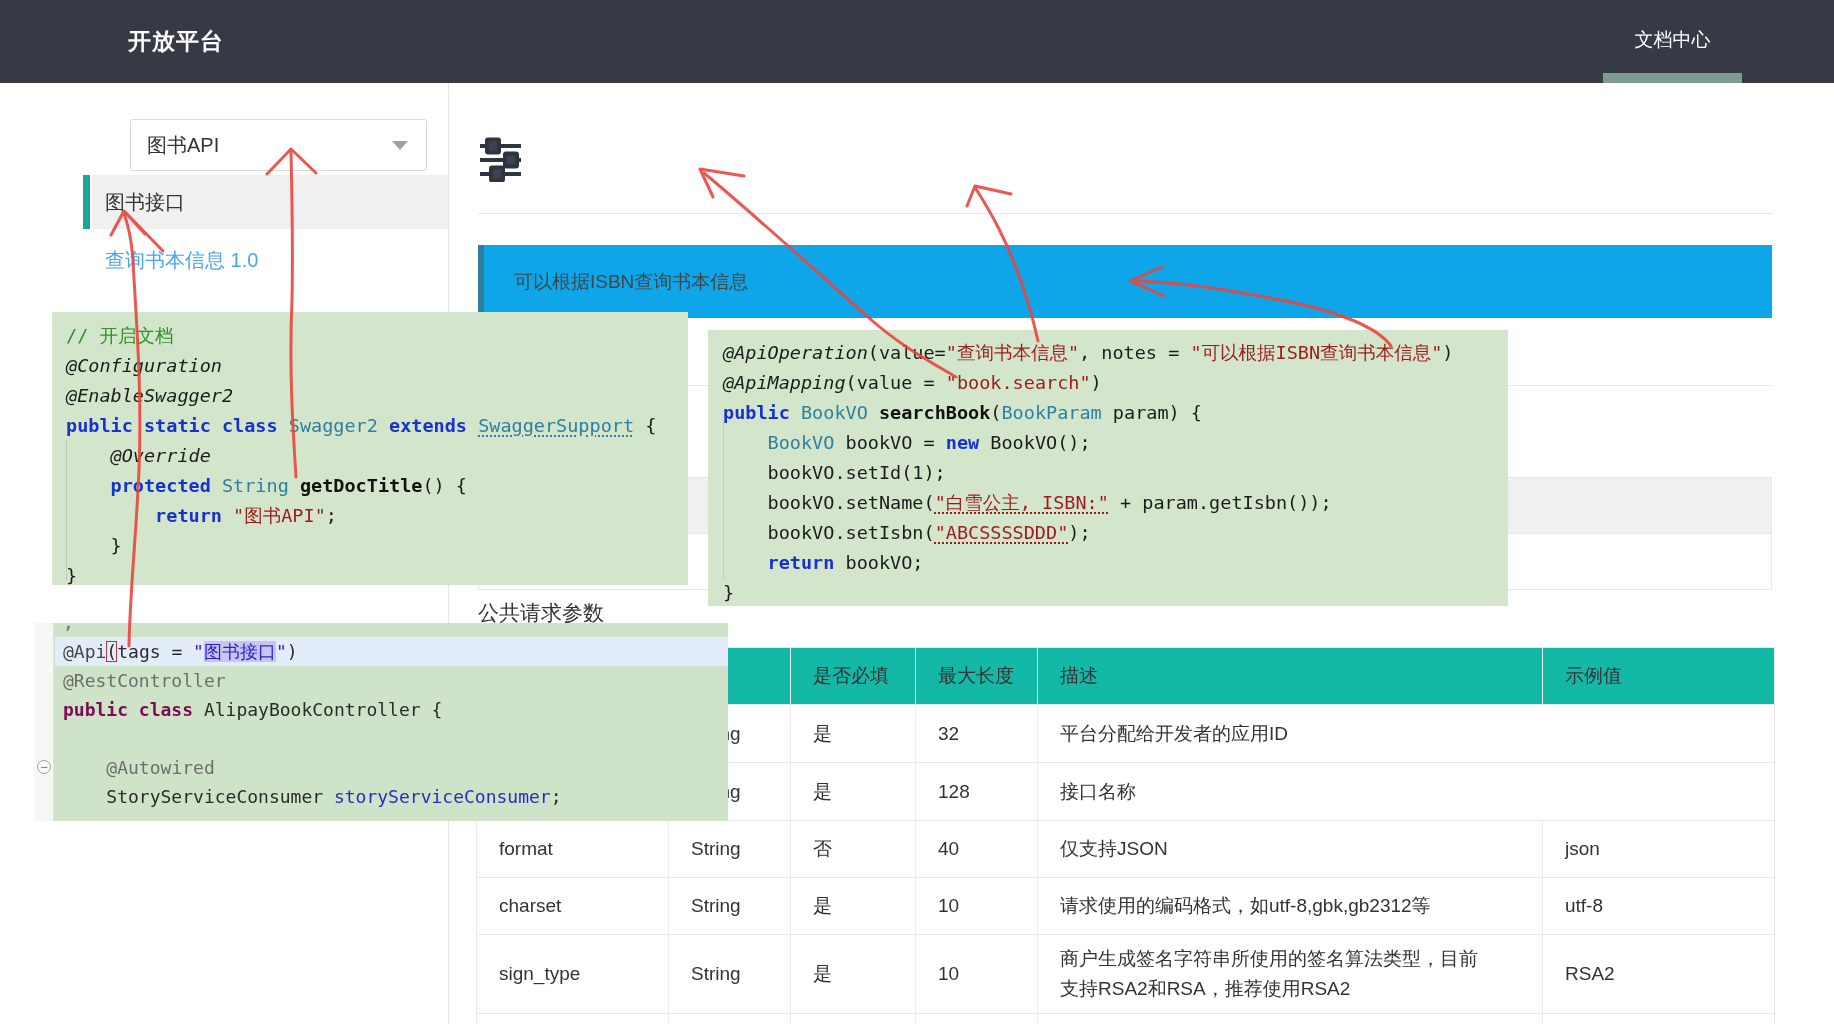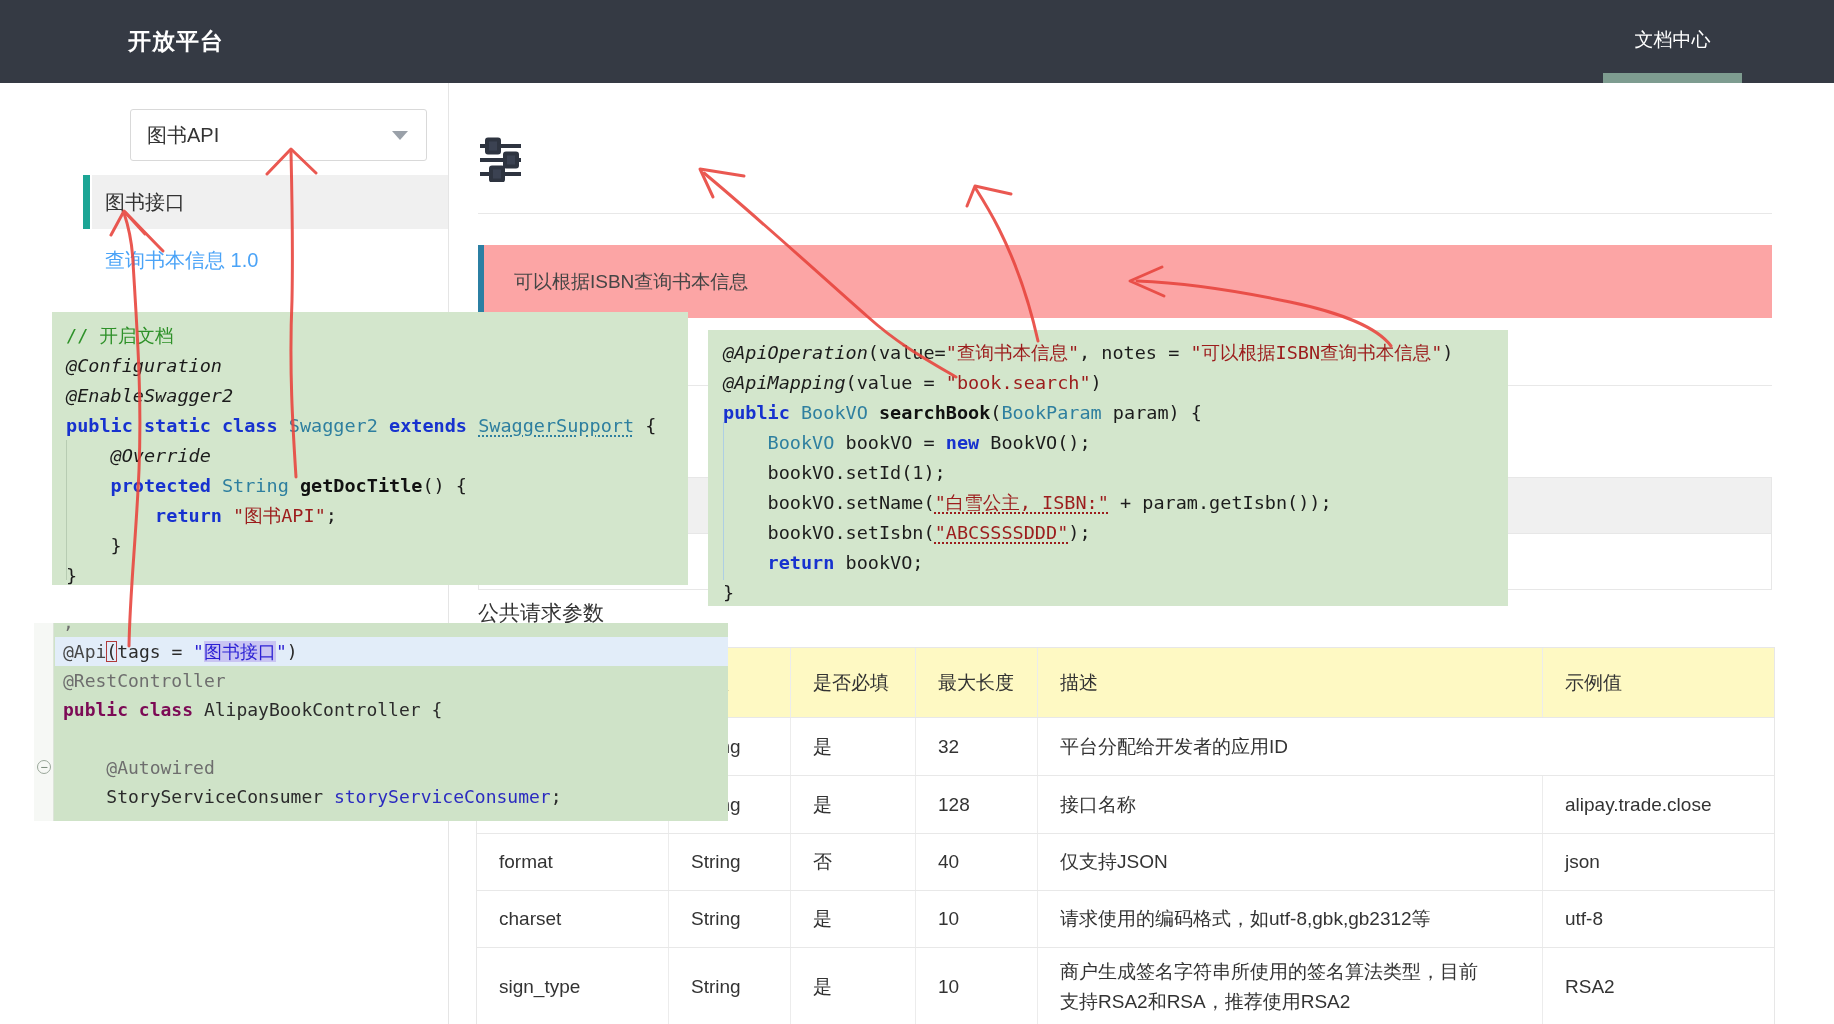--- a/index.html
+++ b/index.html
@@ -8,43 +8,43 @@
   #canvas { position:relative; width:1834px; height:1024px; overflow:hidden; background:#fff; }
 
   
   .navbar { position:absolute; left:0; top:0; width:1834px; height:83px; background:#353a44; }
   .brand { position:absolute; left:128px; top:0; height:85px; line-height:83px; color:#ffffff; font-size:23px; font-weight:bold; letter-spacing:1px; }
   .nav-tab { position:absolute; left:1603px; top:0; width:139px; height:59px; text-align:center; line-height:80px; color:#ffffff; font-size:19px; cursor:pointer; }
   .nav-tab-indicator { position:absolute; left:1603px; top:73px; width:139px; height:10px; background:#7e9c90; }
 
   
   .sidebar-divider { position:absolute; left:448px; top:83px; width:1px; height:941px; background:#e5e5e5; }
-  .dropdown { position:absolute; left:130px; top:109px; width:297px; height:52px; background:#fff; border:1px solid #d9d9d9; border-radius:3px; cursor:pointer; }
+  .dropdown { position:absolute; left:130px; top:119px; width:297px; height:52px; background:#fff; border:1px solid #d9d9d9; border-radius:3px; cursor:pointer; }
   .dropdown-value { position:absolute; left:16px; top:0; height:50px; line-height:50px; font-size:20px; color:#333; }
   .dropdown-caret { position:absolute; right:18px; top:21px; width:0; height:0; border-left:8px solid transparent; border-right:8px solid transparent; border-top:9px solid #9aa1a9; }
   .nav-item { position:absolute; left:83px; top:175px; width:365px; height:54px; cursor:pointer; }
   .nav-item-bar { position:absolute; left:0; top:0; width:7px; height:54px; background:#1ca595; }
   .nav-item-bg { position:absolute; left:9px; top:0; width:356px; height:54px; background:#f0f0f0; }
   .nav-item-label { position:absolute; left:22px; top:0; height:54px; line-height:54px; font-size:20px; color:#333; }
   .api-link { position:absolute; left:105px; top:247px; font-size:20px; line-height:26px; color:#4aa3f7; cursor:pointer; }
   .title-icon { position:absolute; left:480px; top:137px; }
   .page-title { position:absolute; left:553px; top:134px; font-size:41px; font-weight:300; color:#555; white-space:nowrap; }
   .divider-1 { position:absolute; left:478px; top:213px; width:1294px; height:1px; background:#e8e8e8; }
-  .note-box { position:absolute; left:478px; top:245px; width:1294px; height:73px; background:#fca5a5; border-left:6px solid #2b7fa3; }
+  .note-box { position:absolute; left:478px; top:245px; width:1294px; height:73px; background:#0ea5e9; border-left:6px solid #2b7fa3; }
   .note-text { position:absolute; left:30px; top:0; height:73px; line-height:73px; font-size:19px; color:#454545; }
   .divider-2 { position:absolute; left:478px; top:385px; width:1294px; height:1px; background:#e8e8e8; }
   .mini-table { position:absolute; left:478px; top:477px; width:1294px; height:113px; border:1px solid #e7e7e7; background:#fff; }
   .mini-table-header { position:absolute; left:0; top:0; width:100%; height:56px; background:#f0f0f0; border-bottom:1px solid #e7e7e7; }
   .section-title { position:absolute; left:478px; top:598px; font-size:21px; color:#333; line-height:30px; }
 
   
   .ptable { position:absolute; left:476px; top:647px; width:1299px; border:1px solid #e7e7e7; background:#fff; }
   .prow { display:flex; border-top:1px solid #e8e8e8; }
   .prow:first-child { border-top:none; }
-  .prow.head { background:#fef9c3; height:69px;text-align:right; }
+  .prow.head { background:#14b8a6; height:56px;text-align:right; }
   .pcell { flex:none; display:flex; align-items:center; padding-left:22px; padding-right:14px; font-size:19px; color:#333; border-right:1px solid #ececec; line-height:30px; }
   .pcell:last-child { border-right:none; }
   .c0 { width:192px; } .c1 { width:122px; } .c2 { width:125px; } .c3 { width:122px; } .c4 { width:505px; padding-right:60px; } .c5 { width:233px; }
   .r1 { height:58px; } .r2 { height:58px; } .r3 { height:57px; } .r4 { height:57px; } .r5 { height:79px; } .r6 { height:60px; }
 
   
   .codeblock { position:absolute; overflow:hidden; font-family:"DejaVu Sans Mono", monospace; }
   .codeblock pre { font-family:inherit; }
   .cl { white-space:pre; }
   #block1 { left:52px; top:312px; width:636px; height:273px; background:#d3e6cc; }
@@ -146,21 +146,20 @@
       <div class="pcell c2">是</div>
       <div class="pcell c3">32</div>
       <div class="pcell c4">平台分配给开发者的应用ID</div>
     </div>
     <div class="prow r2">
       <div class="pcell c0"></div>
       <div class="pcell c1">String</div>
       <div class="pcell c2">是</div>
       <div class="pcell c3">128</div>
       <div class="pcell c4">接口名称</div>
-      <div class="pcell c5">alipay.trade.close</div>
     </div>
     <div class="prow r3">
       <div class="pcell c0">format</div>
       <div class="pcell c1">String</div>
       <div class="pcell c2">否</div>
       <div class="pcell c3">40</div>
       <div class="pcell c4">仅支持JSON</div>
       <div class="pcell c5">json</div>
     </div>
     <div class="prow r4">

